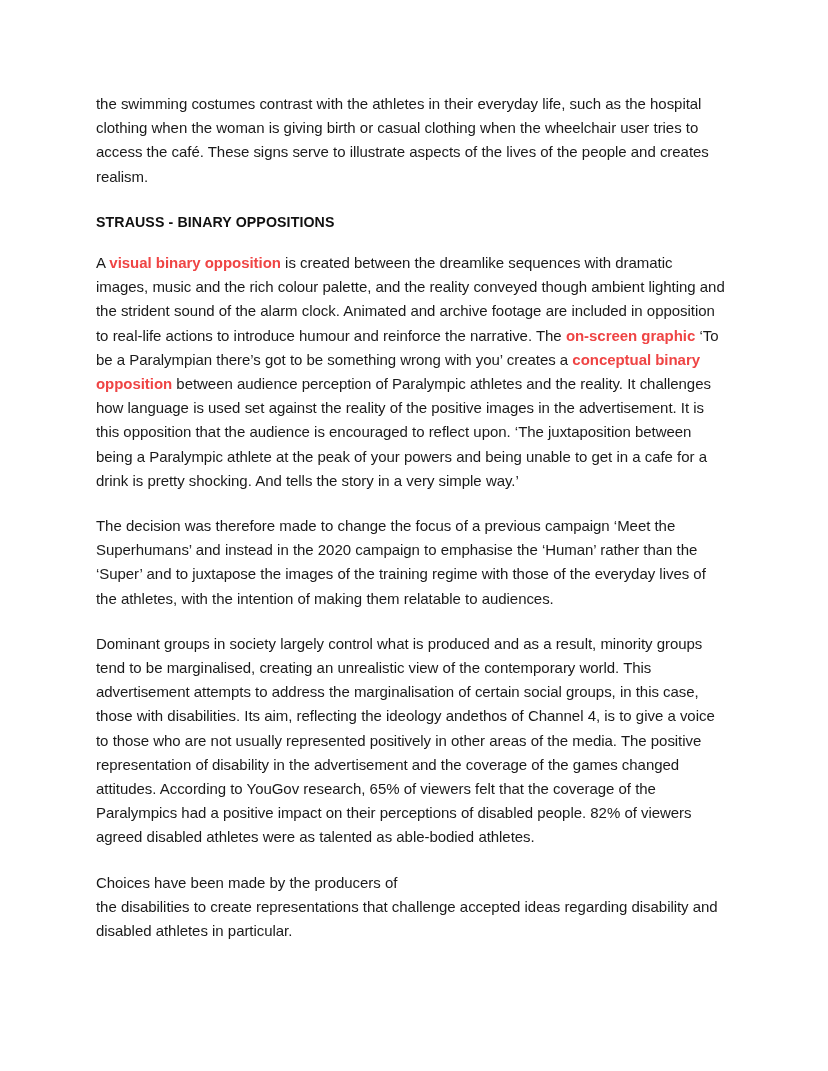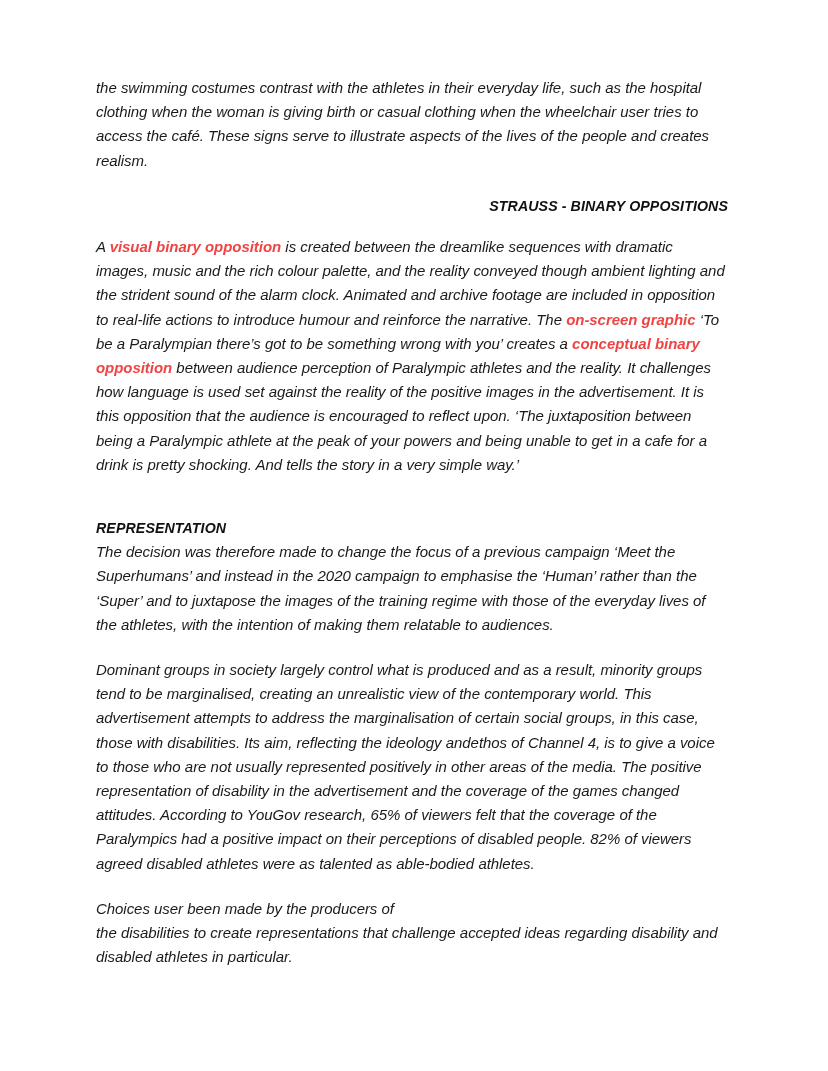--- a/index.html
+++ b/index.html
@@ -18,23 +18,22 @@
     width: 828px;
     height: 1071px;
     background: #ffffff;
     margin: 0 auto;
     overflow: hidden;
     box-sizing: border-box;
   }
   .content {
     position: absolute;
     left: 96px;
-    top: 76px;
+    top: 92px;
     width: 632px;
-    font-style: italic;
   }
   p.para {
     font-size: 15px;
     line-height: 24.2px;
     margin: 0 0 21px 0;
     text-align: left;
     letter-spacing: -0.05px;
     word-spacing: 0.1px;
     color: #1a1a1a;
   }
@@ -48,21 +47,20 @@
     color: #111111;
   }
   
   h2.section-heading.tight {
     margin-bottom: 0;
   }
   
   h2.section-heading.gap-strauss {
     margin-top: 0;
     margin-bottom: 17px;
-    text-align: right;
   }
   
   h2.section-heading.gap-rep {
     margin-top: 39px;
   }
   b, strong {
     font-weight: bold;
     color: #ef4444;
   }
   .nowrap-break {
@@ -76,24 +74,23 @@
   <div class="content">
 
     <p class="para">the swimming costumes contrast with the athletes in their everyday life, such as the hospital clothing when the woman is giving birth or casual clothing when the wheelchair user tries to access the café. These signs serve to illustrate aspects of the lives of the people and creates realism.</p>
 
     <h2 class="section-heading gap-strauss">STRAUSS - BINARY OPPOSITIONS</h2>
 
     <p class="para">
       <span>A </span><b>visual binary opposition</b><span> is created between the dreamlike sequences with dramatic images, music and the rich colour palette, and the reality conveyed though ambient lighting and the strident sound of the alarm clock. Animated and archive footage are included in opposition to real-life actions to introduce humour and reinforce the narrative. The </span><b>on-screen graphic</b><span> ‘To be a Paralympian there’s got to be something wrong with you’ creates a </span><b>conceptual binary opposition</b><span> between audience perception of Paralympic athletes and the reality. It challenges how language is used set against the reality of the positive images in the advertisement. It is this opposition that the audience is encouraged to reflect upon. ‘The juxtaposition between being a Paralympic athlete at the peak of your powers and being unable to get in a cafe for a drink is pretty shocking. And tells the story in a very simple way.’</span>
     </p>
 
-    <h2 class="section-heading gap-rep tight">REPRESENTATION</h2>
 
     <p class="para">The decision was therefore made to change the focus of a previous campaign ‘Meet the Superhumans’ and instead in the 2020 campaign to emphasise the ‘Human’ rather than the ‘Super’ and to juxtapose the images of the training regime with those of the everyday lives of the athletes, with the intention of making them relatable to audiences.</p>
 
     <p class="para">Dominant groups in society largely control what is produced and as a result, minority groups tend to be marginalised, creating an unrealistic view of the contemporary world. This advertisement attempts to address the marginalisation of certain social groups, in this case, those with disabilities. Its aim, reflecting the ideology andethos of Channel 4, is to give a voice to those who are not usually represented positively in other areas of the media. The positive representation of disability in the advertisement and the coverage of the games changed attitudes. According to YouGov research, 65% of viewers felt that the coverage of the Paralympics had a positive impact on their perceptions of disabled people. 82% of viewers agreed disabled athletes were as talented as able-bodied athletes.</p>
 
     <p class="para">
-      <span class="nowrap-break">Choices user been made by the producers of</span><span>the disabilities to create representations that challenge accepted ideas regarding disability and disabled athletes in particular.</span>
+      <span class="nowrap-break">Choices have been made by the producers of</span><span>the disabilities to create representations that challenge accepted ideas regarding disability and disabled athletes in particular.</span>
     </p>
 
   </div>
 </div>
 
 </body></html>

